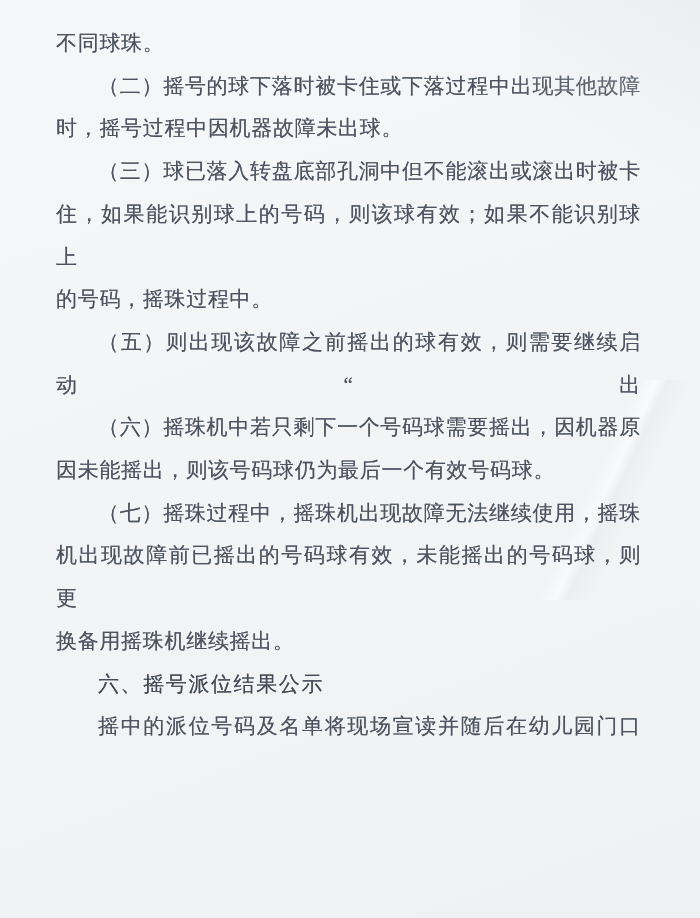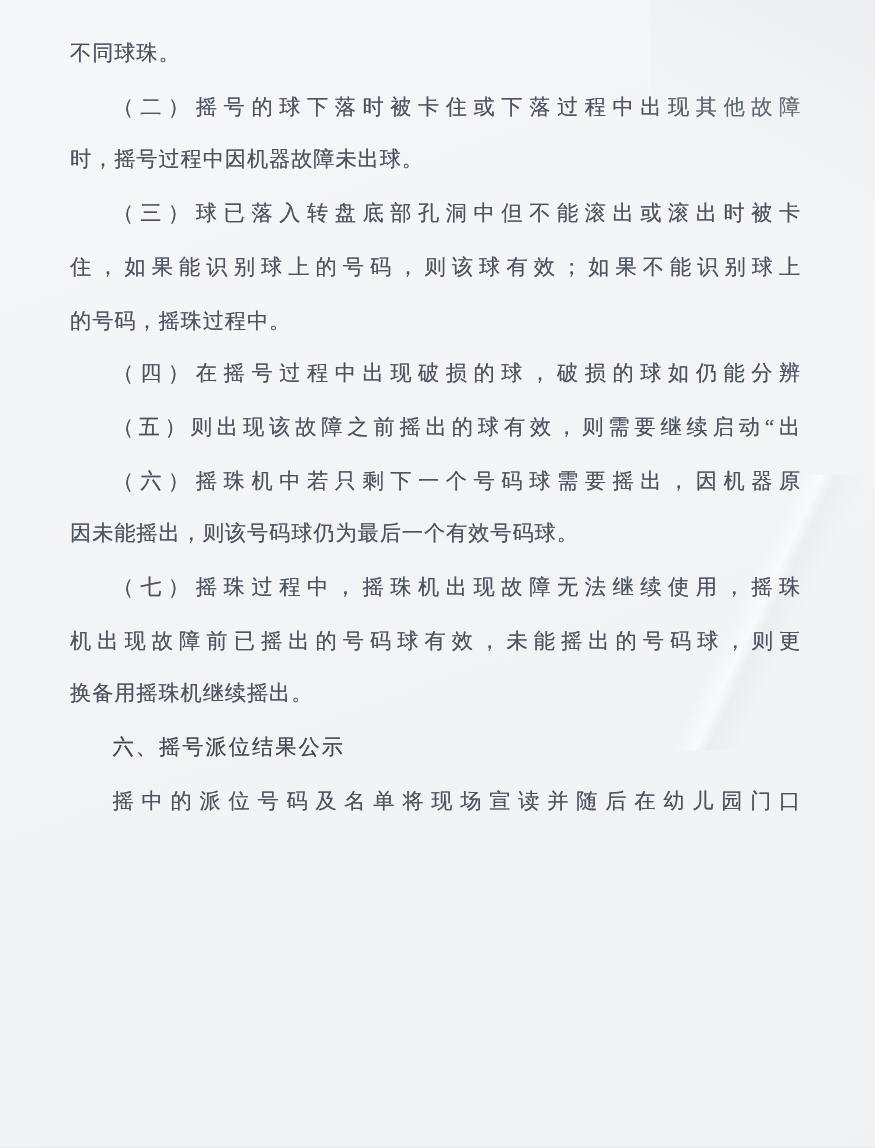--- a/index.html
+++ b/index.html
@@ -32,21 +32,21 @@
     right: 0; top: 0;
     width: 180px; height: 260px;
     background: linear-gradient(205deg, rgba(226,228,232,0.45) 0%, rgba(255,255,255,0) 55%);
     pointer-events: none;
   }
   .text-block {
     position: absolute;
     left: 56px;
     right: 59px;
     top: 22px;
-    font-size: 17px;
+    font-size: 21px;
     line-height: 42.7px;
     letter-spacing: 0.7px;
     text-shadow: 0 0 0.5px rgba(86, 94, 108, 0.75);
   }
   .line {
     min-height: 42.7px;
   }
   .indent {
     text-indent: 2em;
   }
@@ -66,21 +66,20 @@
 <body>
 
 <div class="page">
   <div class="text-block">
     <div class="line">不同球珠。</div>
     <div class="line indent fill">（二）摇号的球下落时被卡住或下落过程中出现其他故障</div>
     <div class="line">时，摇号过程中因机器故障未出球。</div>
     <div class="line indent fill">（三）球已落入转盘底部孔洞中但不能滚出或滚出时被卡</div>
     <div class="line fill">住，如果能识别球上的号码，则该球有效；如果不能识别球上</div>
     <div class="line">的号码，摇珠过程中。</div>
-    <div class="line indent fill">（四）在摇号过程中出现破损的球，破损的球如仍能分辨</div>
     <div class="line indent fill">（五）则出现该故障之前摇出的球有效，则需要继续启动“出</div>
     <div class="line indent fill">（六）摇珠机中若只剩下一个号码球需要摇出，因机器原</div>
     <div class="line">因未能摇出，则该号码球仍为最后一个有效号码球。</div>
     <div class="line indent fill">（七）摇珠过程中，摇珠机出现故障无法继续使用，摇珠</div>
     <div class="line fill">机出现故障前已摇出的号码球有效，未能摇出的号码球，则更</div>
     <div class="line">换备用摇珠机继续摇出。</div>
     <div class="line indent heading">六、摇号派位结果公示</div>
     <div class="line indent fill">摇中的派位号码及名单将现场宣读并随后在幼儿园门口</div>
   </div>
 </div>

